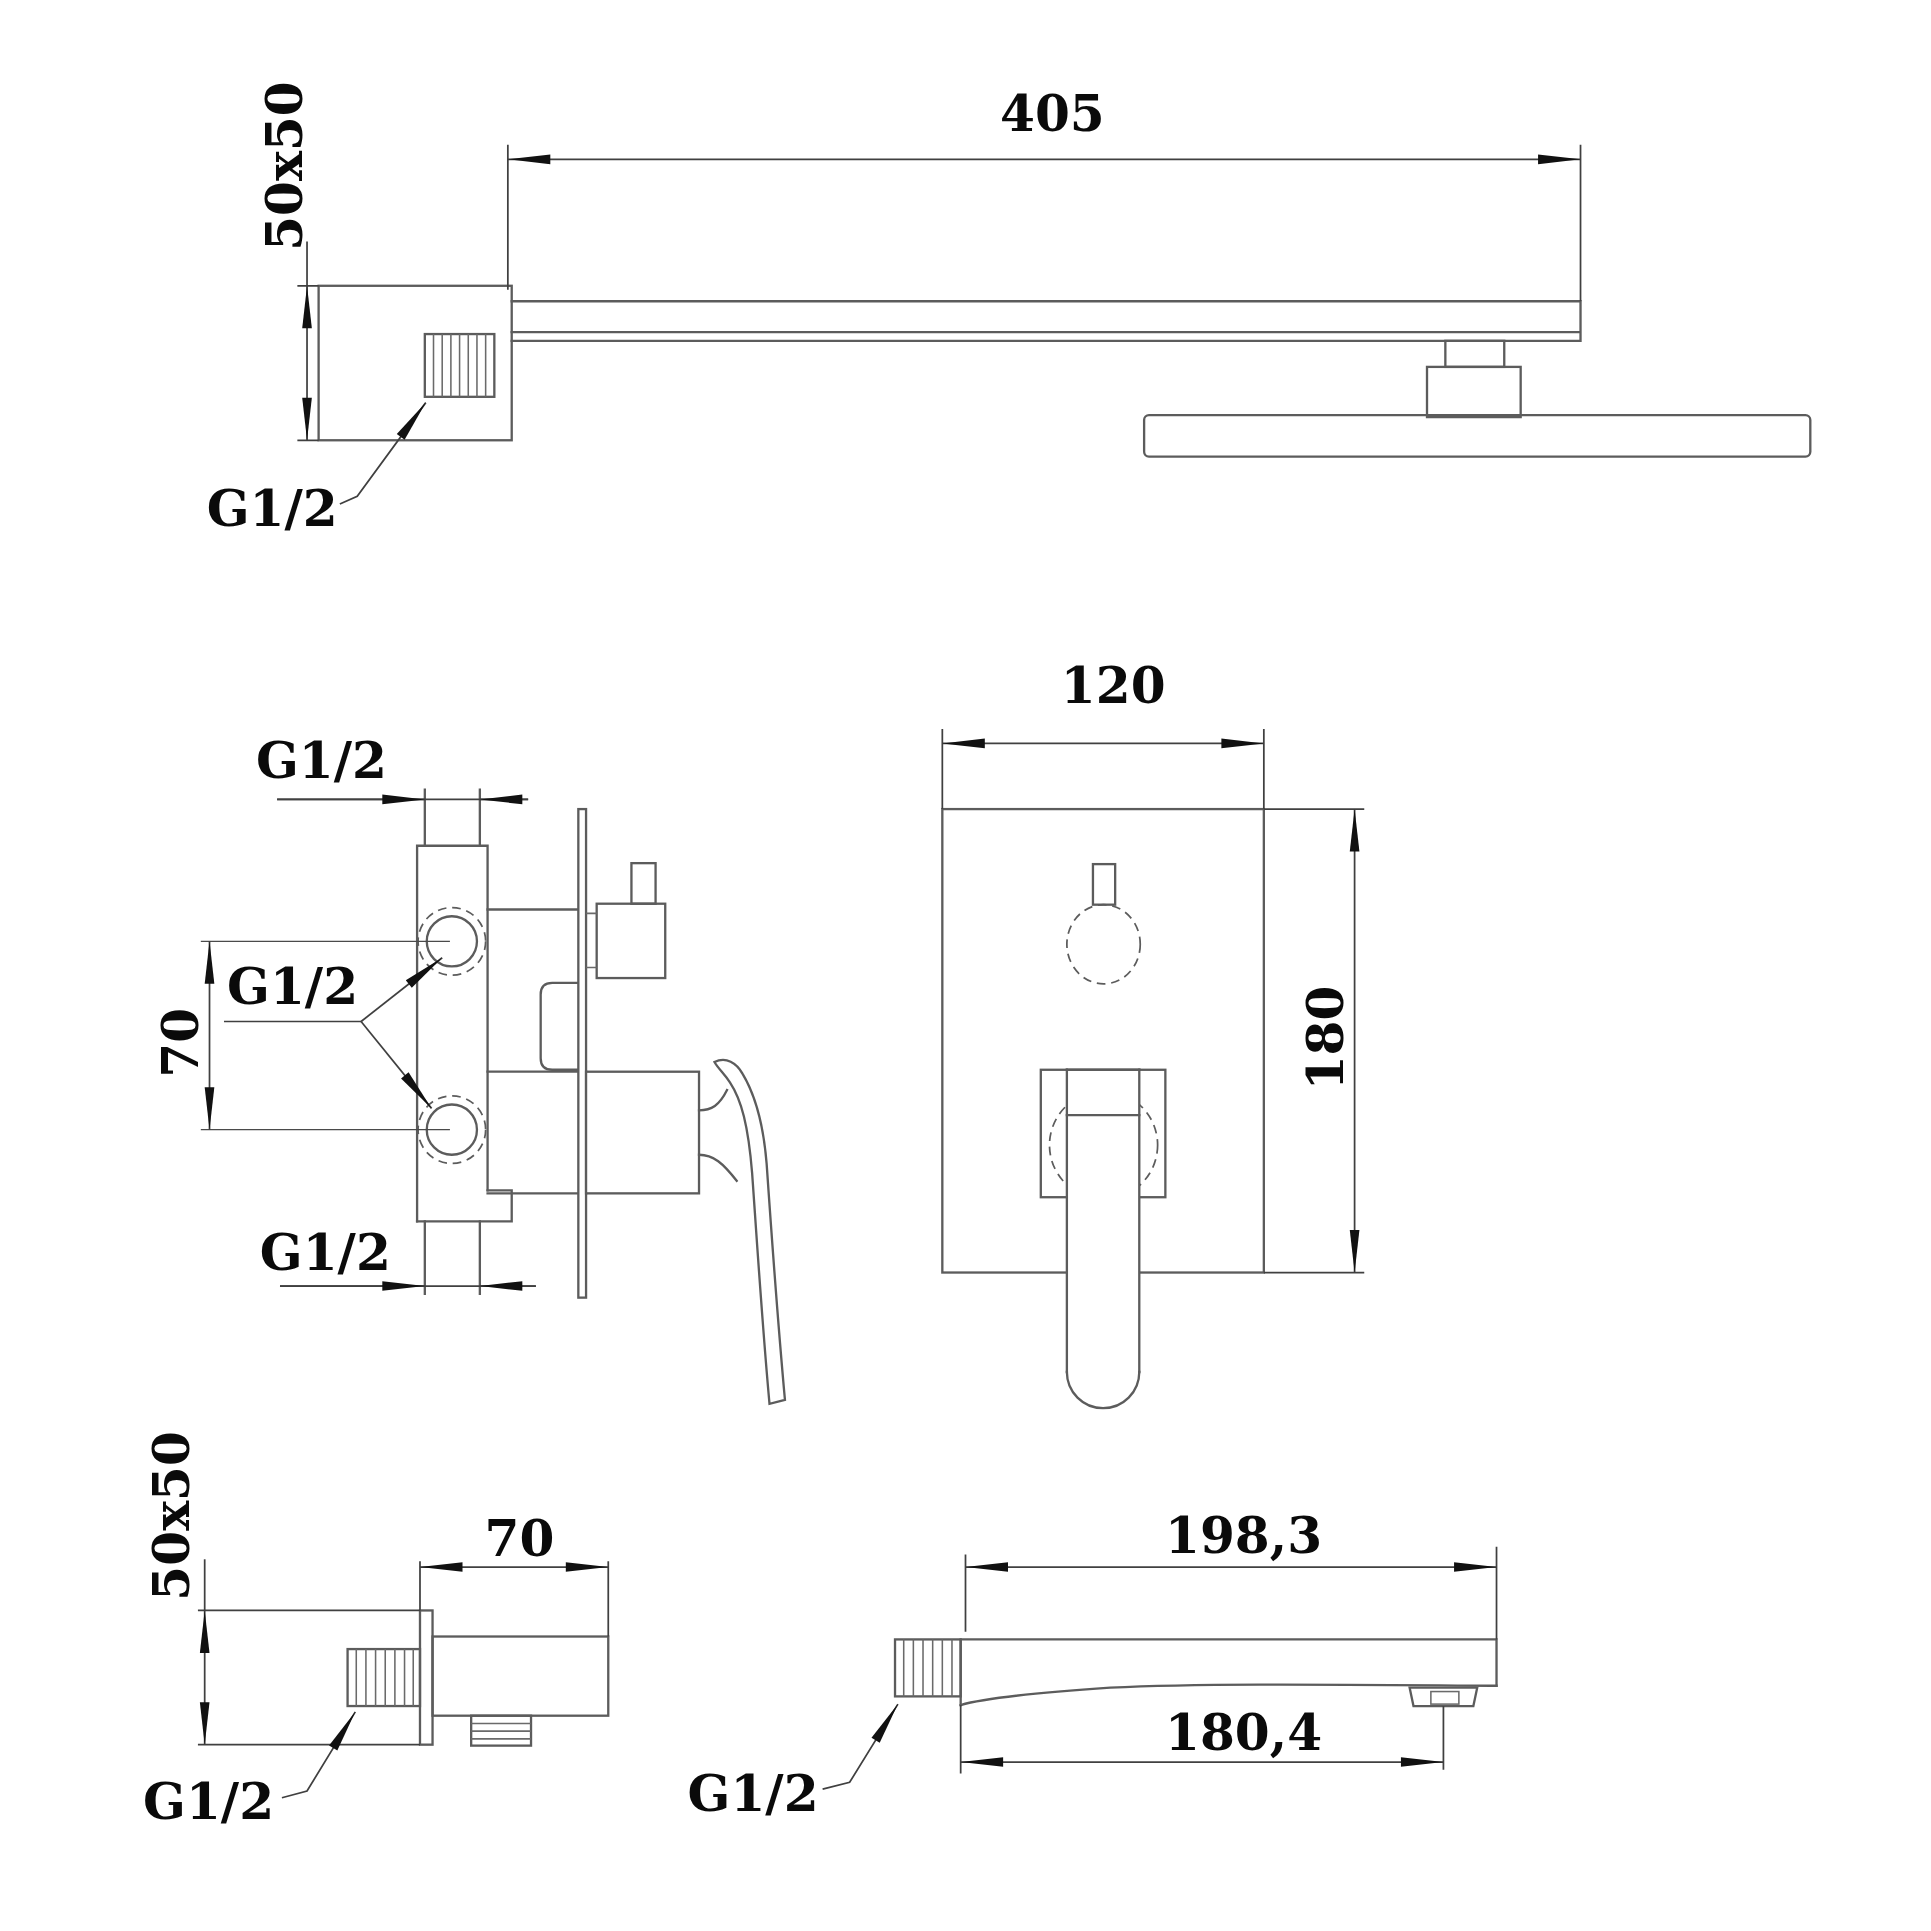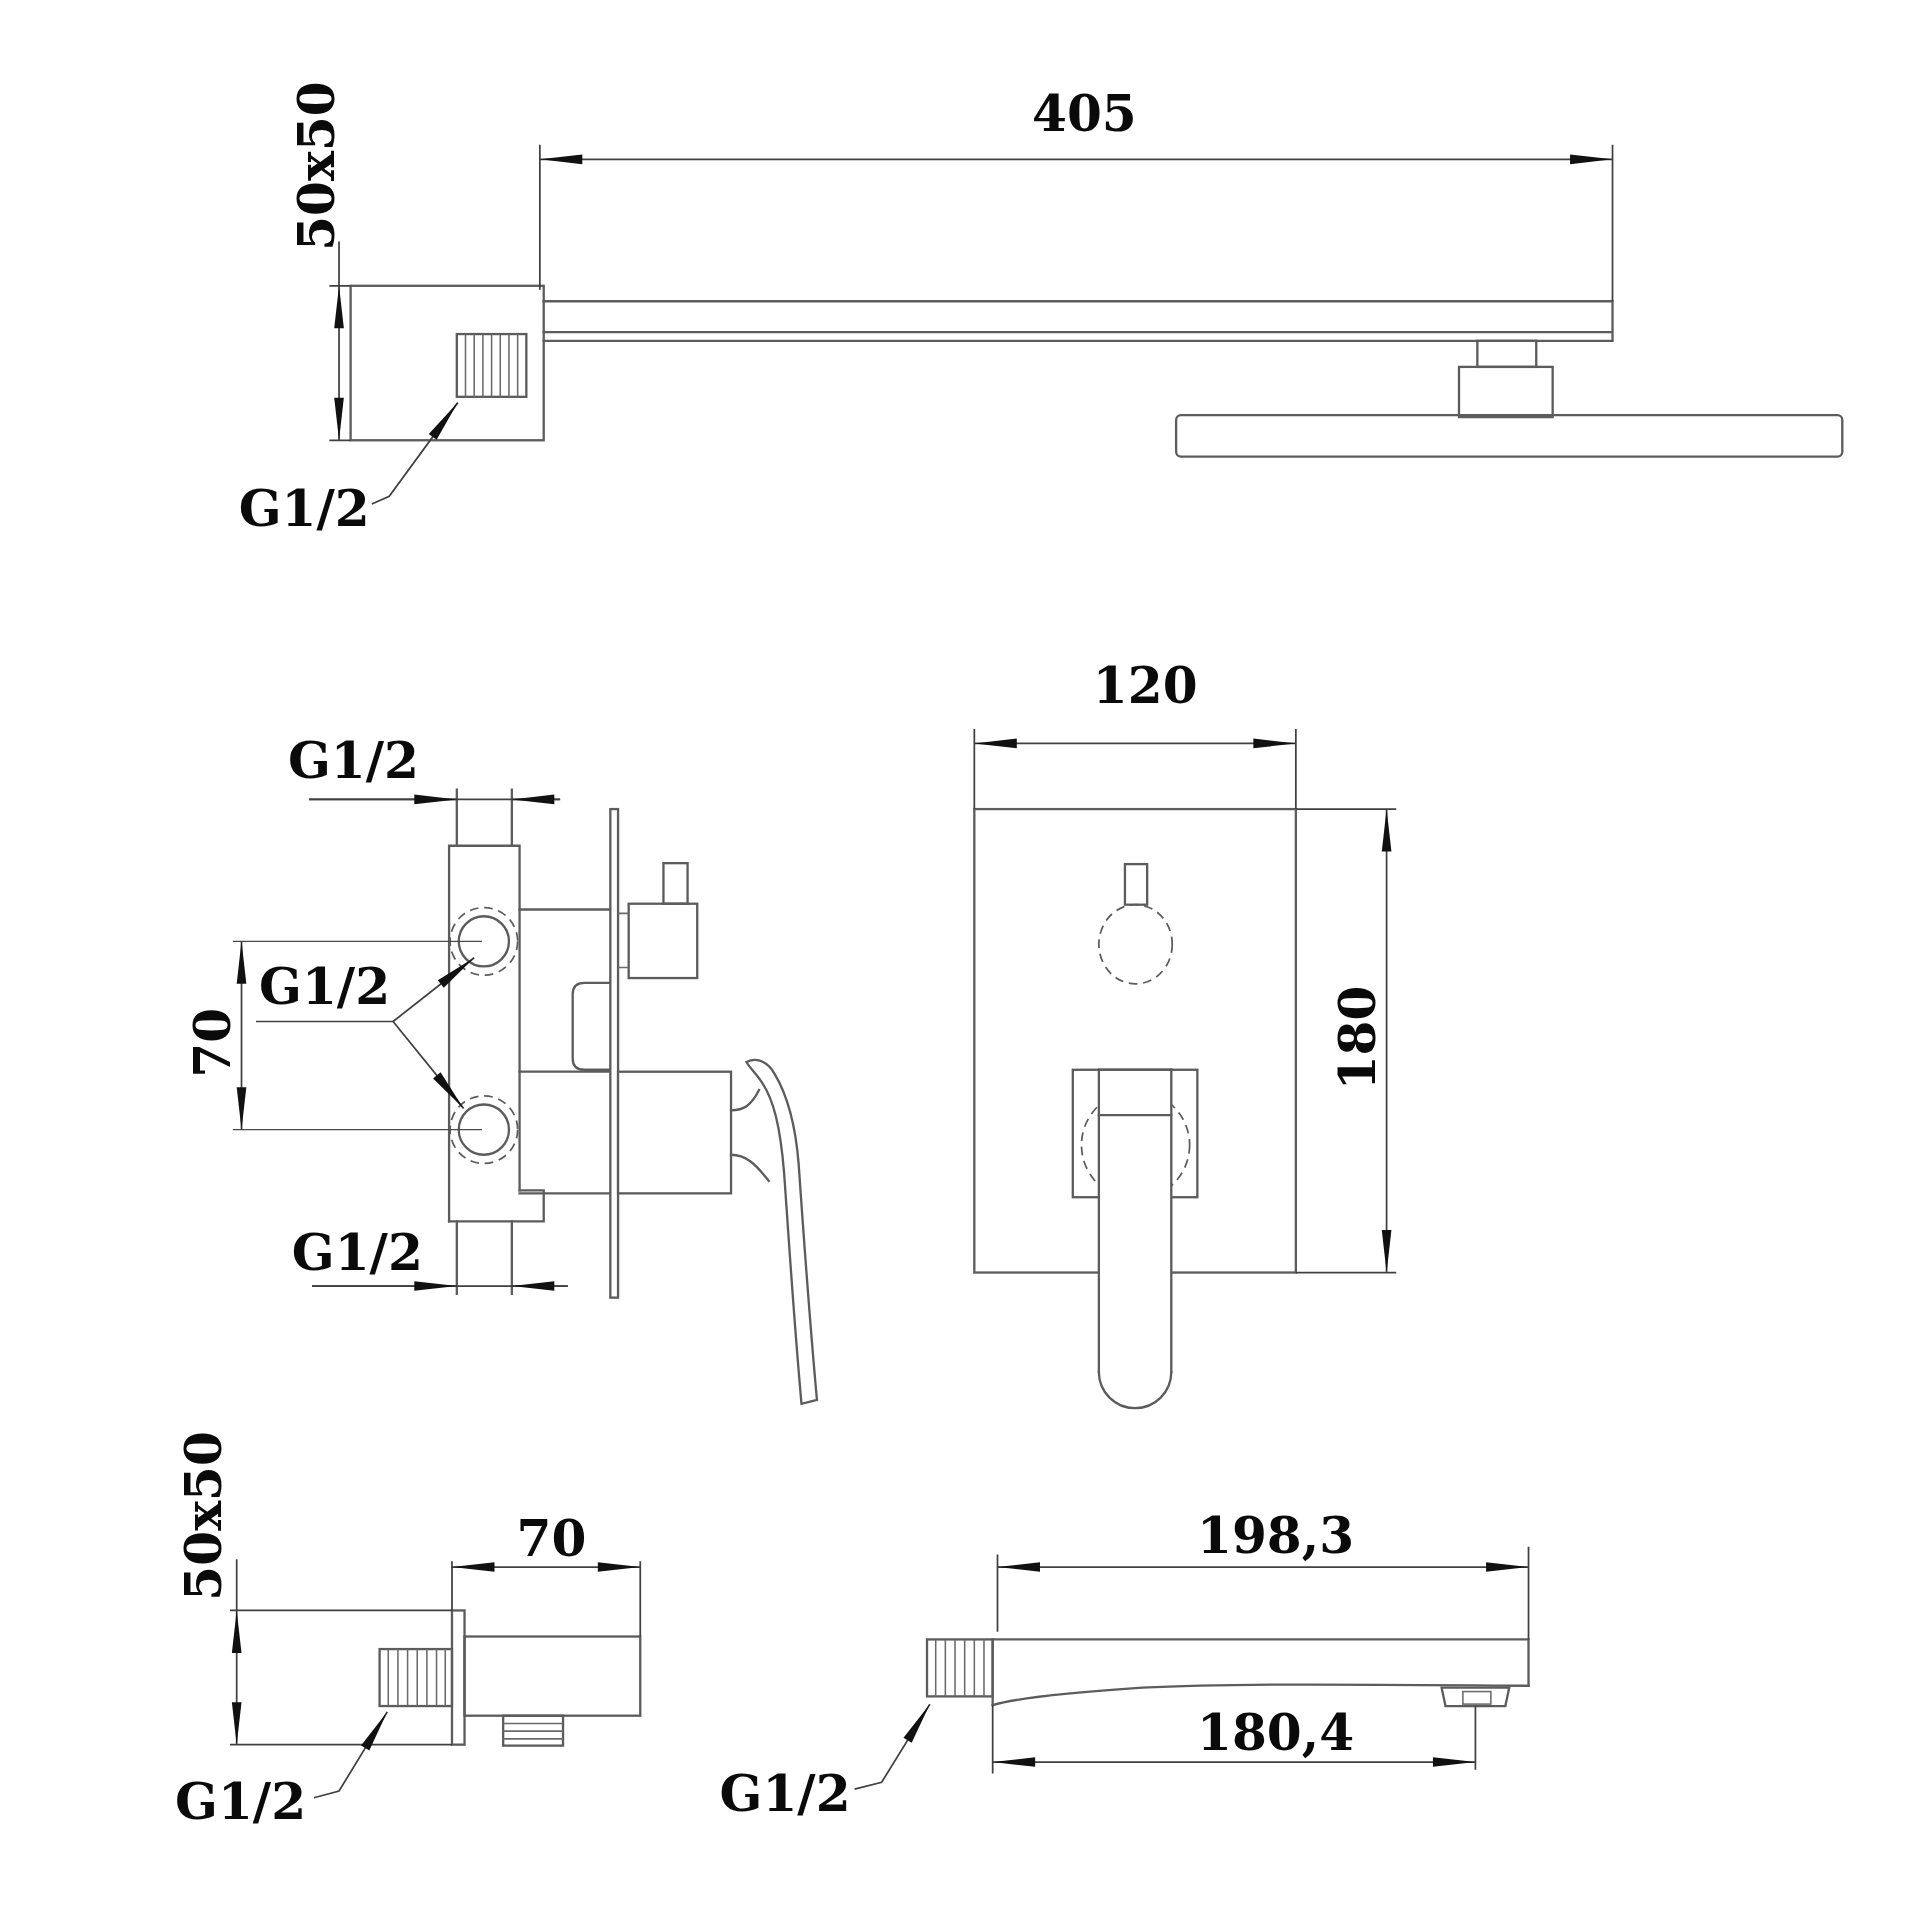--- a/index.html
+++ b/index.html
@@ -1,16 +1,16 @@
 <!DOCTYPE html>
 <html><head>
 <meta charset="utf-8">
 <style>
   html,body{margin:0;padding:0;background:#ffffff;}
-  .page{width:1746px;height:1931px;background:#fff;position:relative;font-family:"DejaVu Serif","Liberation Serif",serif;margin-left:32px;}
+  .page{width:1746px;height:1931px;background:#fff;position:relative;font-family:"DejaVu Serif","Liberation Serif",serif;}
   svg{display:block;}
   text{font-family:"DejaVu Serif","Liberation Serif",serif;font-weight:bold;fill:#0a0a0a;}
   .geo{stroke:#5c5c5c;stroke-width:2.4;fill:none;stroke-linecap:square;}
   .geo-thin{stroke:#6a6a6a;stroke-width:1.6;fill:none;}
   .dim{stroke:#404040;stroke-width:1.8;fill:none;}
   .cl{stroke:#4a4a4a;stroke-width:1.4;fill:none;}
   .dash{stroke:#5c5c5c;stroke-width:1.8;fill:none;stroke-dasharray:9 6;}
   .whitefill{fill:#ffffff;}
   .dimtext{font-size:52px;}
 </style>

